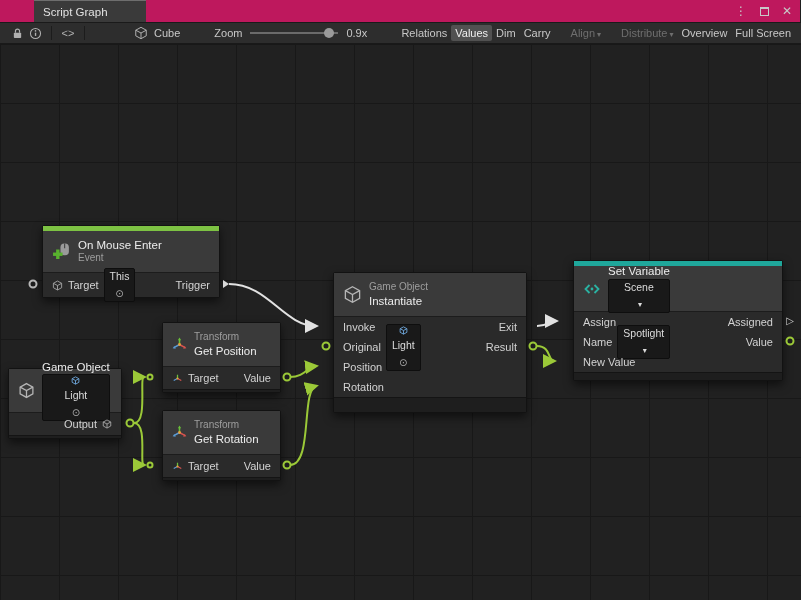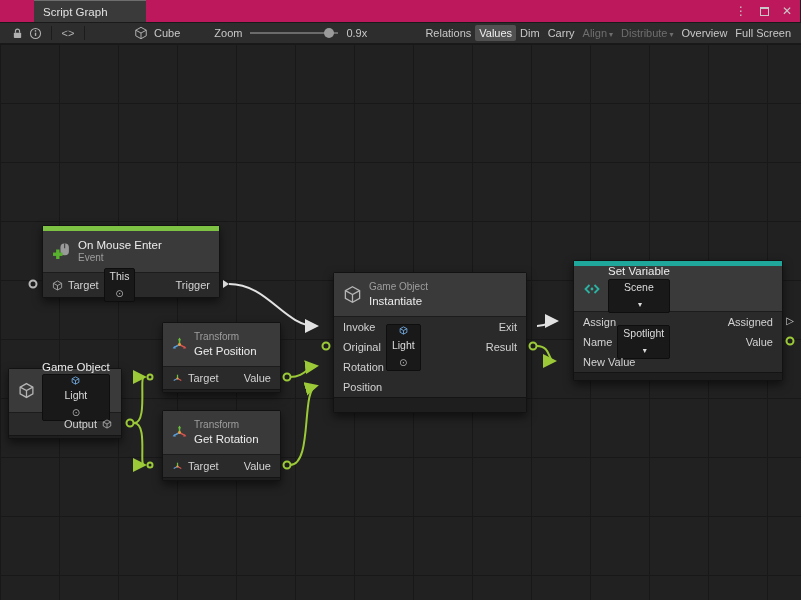--- a/index.html
+++ b/index.html
@@ -29,21 +29,21 @@
   .tsep { width:1px; height:14px; background:#1c1c1c; margin:0 7px; }
   .tlabel { color:#c8c8c8; margin-left:4px; }
   .zoomwrap { display:flex; align-items:center; margin-left:34px; }
   .slider { position:relative; width:88px; height:12px; margin:0 8px; }
   .slider .track { position:absolute; left:0; right:0; top:5px; height:2px; background:#6b6b6b; }
   .slider .handle { position:absolute; top:1px; left:74px; width:10px; height:10px;
                     border-radius:50%; background:#9a9a9a; }
   .tb-buttons { margin-left:auto; display:flex; align-items:center; }
   .tbtn { color:#c8c8c8; padding:2px 4px; border-radius:2px; cursor:default; }
   .tbtn.active { background:#515151; color:#efefef; }
-  .tbtn.disabled { color:#6e6e6e; }
+  .tbtn.disabled { color:#6e6e6e;margin-left:12px; }
   .dd { font-size:8px; margin-left:2px; }
 
   
   .canvas { position:absolute; left:0; top:44px; width:801px; height:556px;
             background-color:#212121;
             background-image:
               linear-gradient(#181818 1px, transparent 1px),
               linear-gradient(90deg, #181818 1px, transparent 1px);
             background-size:59px 59px; }
   .wires { position:absolute; left:0; top:0; z-index:1; pointer-events:none; }
@@ -354,26 +354,26 @@
               <span>Light</span>
               <span class="tgt">⊙</span>
             </span>
           </div>
           <div class="pright">
               <span>Result</span>
             </div>
         </div>
         <div class="prow" style="height:20px;">
           <div class="pleft">
+              <span>Position</span>
+            </div>
+        </div>
+        <div class="prow" style="height:20px;">
+          <div class="pleft">
               <span>Rotation</span>
-            </div>
-        </div>
-        <div class="prow" style="height:20px;">
-          <div class="pleft">
-              <span>Position</span>
             </div>
         </div>
       </div>
       <div class="nfoot" style="height:15px;"></div>
     </div>
 
     <div class="node" style="left:573px; top:216px; width:210px;">
       <div class="accent" style="background:#1fa79b;"></div>
       <div class="nhead" style="height:46px;">
         <span class="icon">

